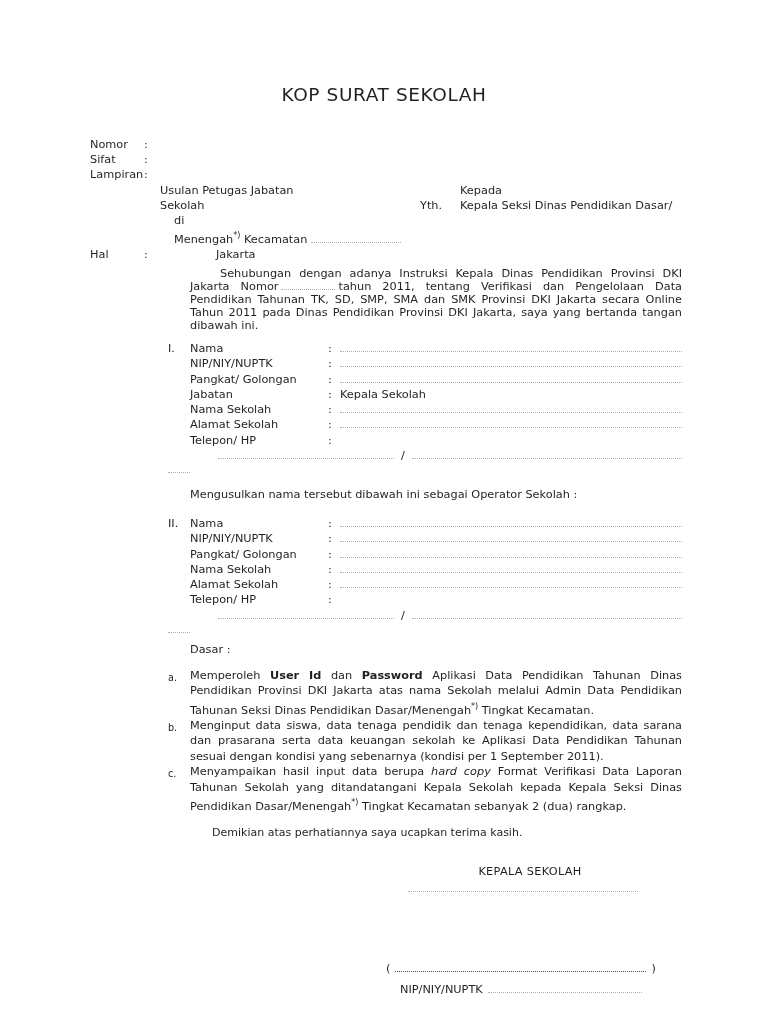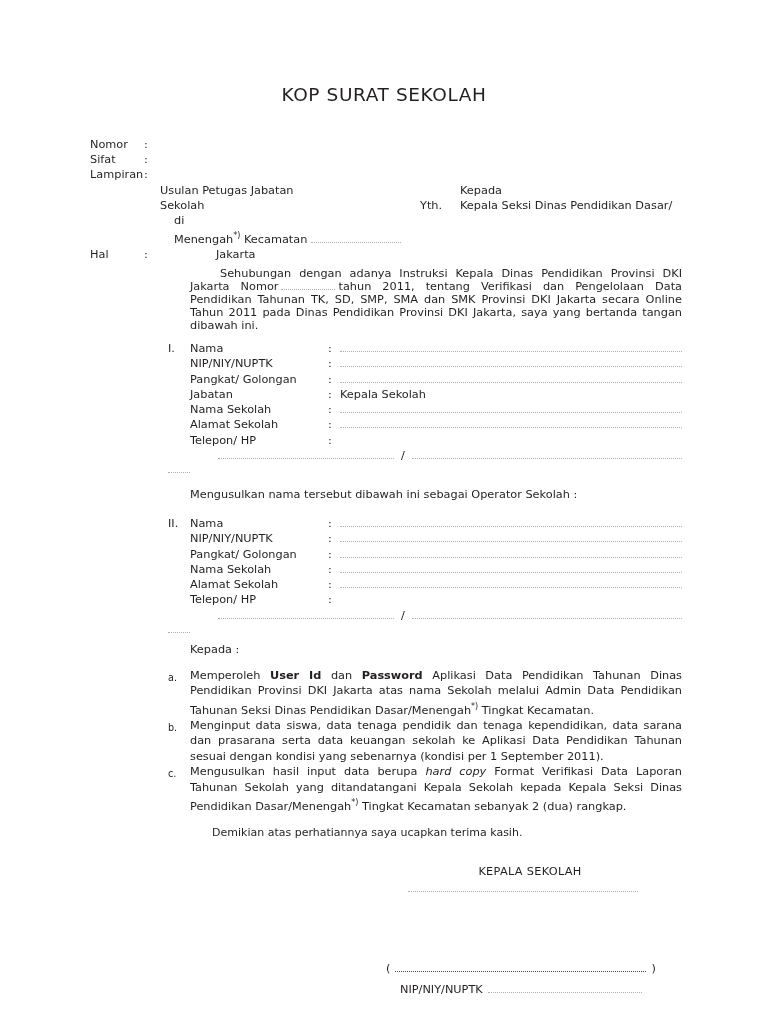--- a/index.html
+++ b/index.html
@@ -487,37 +487,37 @@
       <span class="dots-b">
           <span class="dots"></span>
         </span>
     </div>
     <div class="tel-tail">
       <span class="dots-short"></span>
     </div>
 
   </div>
 
-  <div class="untuk-title">Kepada :</div>
+  <div class="untuk-title">Dasar :</div>
 
   <div class="untuk-list">
 
     <div class="untuk-item">
       <span class="untuk-marker">a.</span>
       <span class="untuk-text"><span>Memperoleh </span><b>User Id</b><span> dan </span><b>Password</b><span> Aplikasi Data Pendidikan Tahunan Dinas Pendidikan Provinsi DKI Jakarta atas nama Sekolah melalui Admin Data Pendidikan Tahunan Seksi Dinas Pendidikan Dasar/Menengah</span><span class="sup">*)</span><span> Tingkat Kecamatan.</span></span>
     </div>
 
     <div class="untuk-item">
       <span class="untuk-marker">b.</span>
       <span class="untuk-text">Menginput data siswa, data tenaga pendidik dan tenaga kependidikan, data sarana dan prasarana serta data keuangan sekolah ke Aplikasi Data Pendidikan Tahunan sesuai dengan kondisi yang sebenarnya (kondisi per 1 September 2011).</span>
     </div>
 
     <div class="untuk-item">
       <span class="untuk-marker">c.</span>
-      <span class="untuk-text"><span>Mengusulkan hasil input data berupa </span><i>hard copy</i><span> Format Verifikasi Data Laporan Tahunan Sekolah yang ditandatangani Kepala Sekolah kepada Kepala Seksi Dinas Pendidikan Dasar/Menengah</span><span class="sup">*)</span><span> Tingkat Kecamatan sebanyak 2 (dua) rangkap.</span></span>
+      <span class="untuk-text"><span>Menyampaikan hasil input data berupa </span><i>hard copy</i><span> Format Verifikasi Data Laporan Tahunan Sekolah yang ditandatangani Kepala Sekolah kepada Kepala Seksi Dinas Pendidikan Dasar/Menengah</span><span class="sup">*)</span><span> Tingkat Kecamatan sebanyak 2 (dua) rangkap.</span></span>
     </div>
 
   </div>
 
   <div class="closing">Demikian atas perhatiannya saya ucapkan terima kasih.</div>
 
   <div class="sig-title">KEPALA SEKOLAH</div>
   <div class="sig-dots-1"></div>
 
   <div class="sig-name">

